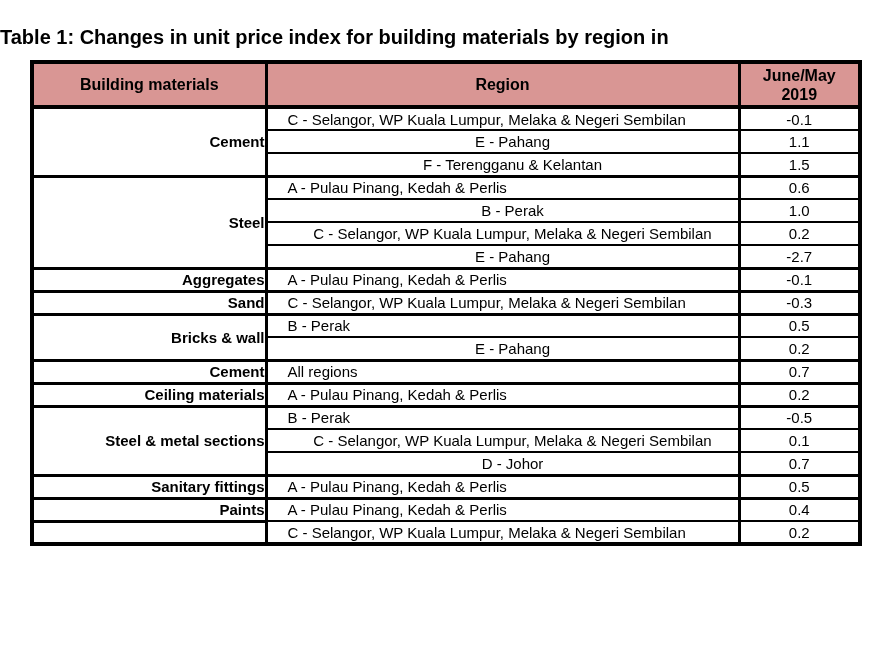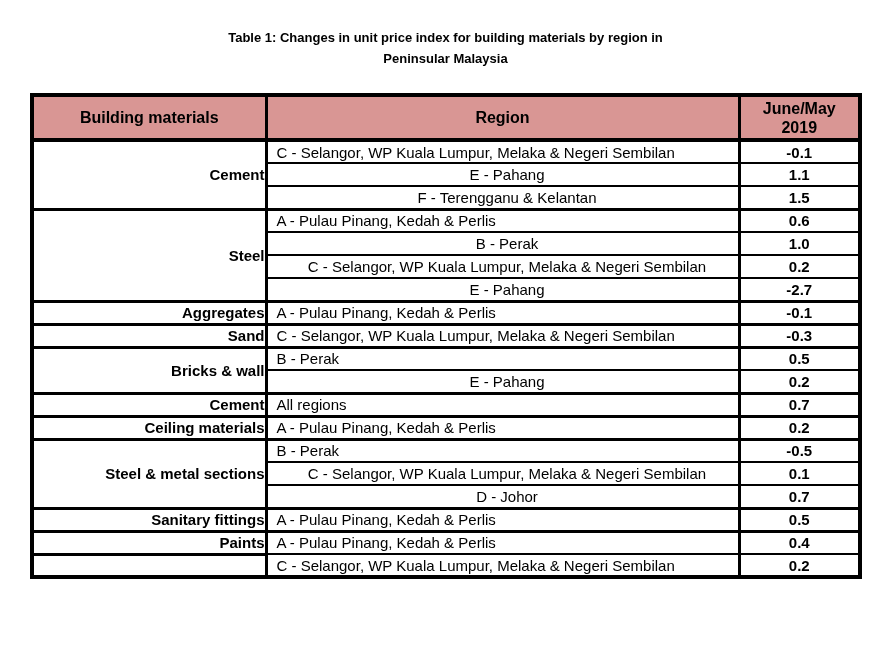--- a/index.html
+++ b/index.html
@@ -6,30 +6,30 @@
   * { box-sizing: border-box; }
   html, body {
     margin: 0; padding: 0;
     width: 891px; height: 655px;
     background: #ffffff;
     font-family: "Liberation Sans", sans-serif;
     color: #000;
   }
   .title {
     margin-top: 27px;
-    text-align: center;
+    text-align: left;
     font-weight: bold;
-    font-size: 13px;
+    font-size: 20px;
     line-height: 21px;
   }
   table.price-table {
     border-collapse: collapse;
     table-layout: fixed;
     width: 828px;
-    margin: 24px 0 0 30px;
+    margin: 12px 0 0 30px;
     border: 4px solid var(--border-color);
   }
   col.c1 { width: 234px; }
   col.c2 { width: 473px; }
   col.c3 { width: 121px; }
   th, td {
     border-left: 3px solid var(--border-color);
     border-right: 3px solid var(--border-color);
     padding: 0;
     overflow: hidden;
@@ -48,34 +48,33 @@
   tbody td {
     height: 23px;
     font-size: 15px;
     vertical-align: middle;
   }
   td.cell-material {
     font-weight: bold;
     padding-left: 7px;
     text-align: right;
   }
-  td.cell-region { padding-left: 9px; text-align: left; }
-  td.cell-value  { text-align: center; font-weight: bold; }
+  td.cell-region { padding-left: 20px; text-align: left; }
+  td.cell-value  { text-align: center; }
   tr.group-start td      { border-top: 3px solid var(--border-color); }
   tr.row-cont td         { border-top: 2px solid var(--border-color); text-align: center; }
   tr.group-start-thin td { border-top: 2px solid var(--border-color); }
   tr.group-start-thin td.cell-material { border-top: 3px solid var(--border-color); }
 </style>
 </head>
 <body>
 
 <div class="page">
   <div class="title">
     <div>Table 1: Changes in unit price index for building materials by region in</div>
-    <div>Peninsular Malaysia</div>
   </div>
 
   <table class="price-table">
     <colgroup>
       <col class="c1">
         <col class="c2">
         <col class="c3">
     </colgroup>
     <thead>
       <tr>

